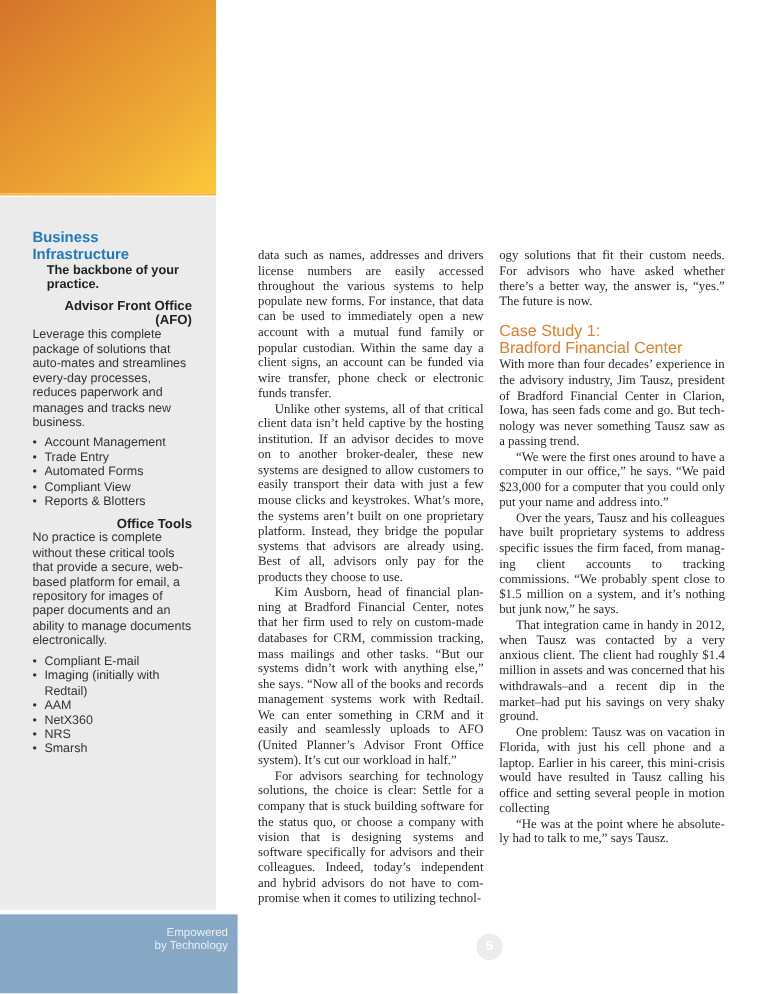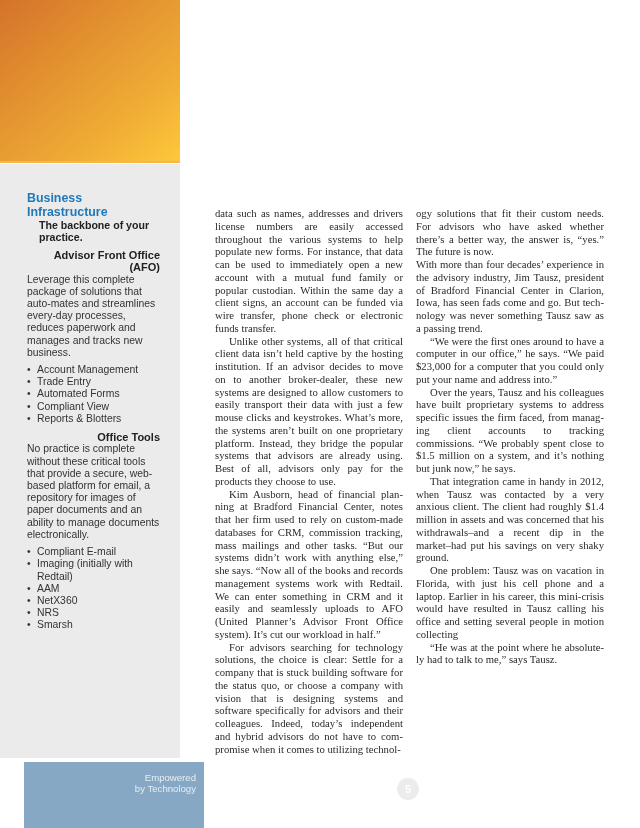--- a/index.html
+++ b/index.html
@@ -15,23 +15,23 @@
     font-family:"Liberation Sans", sans-serif; color:#333; font-size:10.4px; line-height:12.2px;
   }
   .sb-title { color:#1f79ba; font-weight:bold; font-size:12.4px; line-height:14px; }
   .sb-sub { font-weight:bold; color:#222; font-size:10.6px; line-height:12.4px; margin-bottom:5px;margin-left:12px; }
   .sb-head { font-weight:bold; color:#222; font-size:11px; line-height:12.4px;text-align:right; }
   .sb-text { margin-bottom:5px; }
   .sb-list { list-style:none; margin:0 0 6px 0; padding:0; }
   .sb-list li { position:relative; padding-left:10px; }
   .sb-list li::before { content:"•"; position:absolute; left:0; top:0; }
   .footer {
-    position:absolute; left:0; top:762px; width:180px; height:66px; background:#87a8c4;
+    position:absolute; left:0; top:762px; width:198px; height:66px; background:#87a8c4;
     box-sizing:border-box; padding:10px 8px 0 0; text-align:right;
-    font-family:"Liberation Sans", sans-serif; color:#e6eef5; font-size:9.6px; line-height:11px;margin-left:24px;
+    font-family:"Liberation Sans", sans-serif; color:#e6eef5; font-size:9.6px; line-height:11px;
   }
   .page-num {
     position:absolute; left:397px; top:778px; width:22px; height:22px; border-radius:50%;
     background:#ececec; color:#fff; font-family:"Liberation Sans", sans-serif; font-weight:bold;
     font-size:11px; line-height:22px; text-align:center;
   }
   .col {
     position:absolute; top:207px; width:188px;
     font-family:"Liberation Serif", serif; font-size:10.7px; line-height:12.75px; color:#2a2a2a;
     text-align:justify; hyphens:manual;
@@ -86,19 +86,23 @@
 
 <article class="col col1">
   <p class="noindent">data such as names, addresses and driv­ers license numbers are easily accessed throughout the various systems to help populate new forms. For instance, that data can be used to immediately open a new account with a mutual fund family or popular custodian. Within the same day a client signs, an account can be funded via wire transfer, phone check or electronic funds transfer.</p>
   <p>Unlike other systems, all of that critical client data isn’t held captive by the hosting institution. If an advisor decides to move on to another broker-dealer, these new systems are designed to allow customers to easily transport their data with just a few mouse clicks and keystrokes. What’s more, the systems aren’t built on one pro­prietary platform. Instead, they bridge the popular systems that advisors are already using. Best of all, advisors only pay for the products they choose to use.</p>
   <p>Kim Ausborn, head of financial plan­ning at Bradford Financial Center, notes that her firm used to rely on custom-made databases for CRM, commission track­ing, mass mailings and other tasks. “But our systems didn’t work with anything else,” she says. “Now all of the books and records management systems work with Redtail. We can enter something in CRM and it easily and seamlessly uploads to AFO (United Planner’s Advisor Front Of­fice system). It’s cut our workload in half.”</p>
   <p>For advisors searching for technology solutions, the choice is clear: Settle for a company that is stuck building software for the status quo, or choose a company with vision that is designing systems and software specifically for advisors and their colleagues. Indeed, today’s independent and hybrid advisors do not have to com­promise when it comes to utilizing technol-</p>
 </article>
 
 <article class="col col2">
   <p class="noindent">ogy solutions that fit their custom needs. For advisors who have asked whether there’s a better way, the answer is, “yes.” The future is now.</p>
+  <div class="case-title">
+    <div>Case Study 1:</div>
+    <div>Bradford Financial Center</div>
+  </div>
   <p class="noindent">With more than four decades’ experience in the advisory industry, Jim Tausz, president of Bradford Financial Center in Clarion, Iowa, has seen fads come and go. But tech­nology was never something Tausz saw as a passing trend.</p>
   <p>“We were the first ones around to have a computer in our office,” he says. “We paid $23,000 for a computer that you could only put your name and address into.”</p>
   <p>Over the years, Tausz and his colleagues have built proprietary systems to address specific issues the firm faced, from manag­ing client accounts to tracking commissions. “We probably spent close to $1.5 million on a system, and it’s nothing but junk now,” he says.</p>
   <p>That integration came in handy in 2012, when Tausz was contacted by a very anxious client. The client had roughly $1.4 million in assets and was concerned that his withdraw­als–and a recent dip in the market–had put his savings on very shaky ground.</p>
   <p>One problem: Tausz was on vacation in Florida, with just his cell phone and a laptop. Earlier in his career, this mini-crisis would have resulted in Tausz calling his office and setting several people in motion collecting</p>
   <p>“He was at the point where he absolute­ly had to talk to me,” says Tausz.</p>
 </article>
 
 </body></html>

